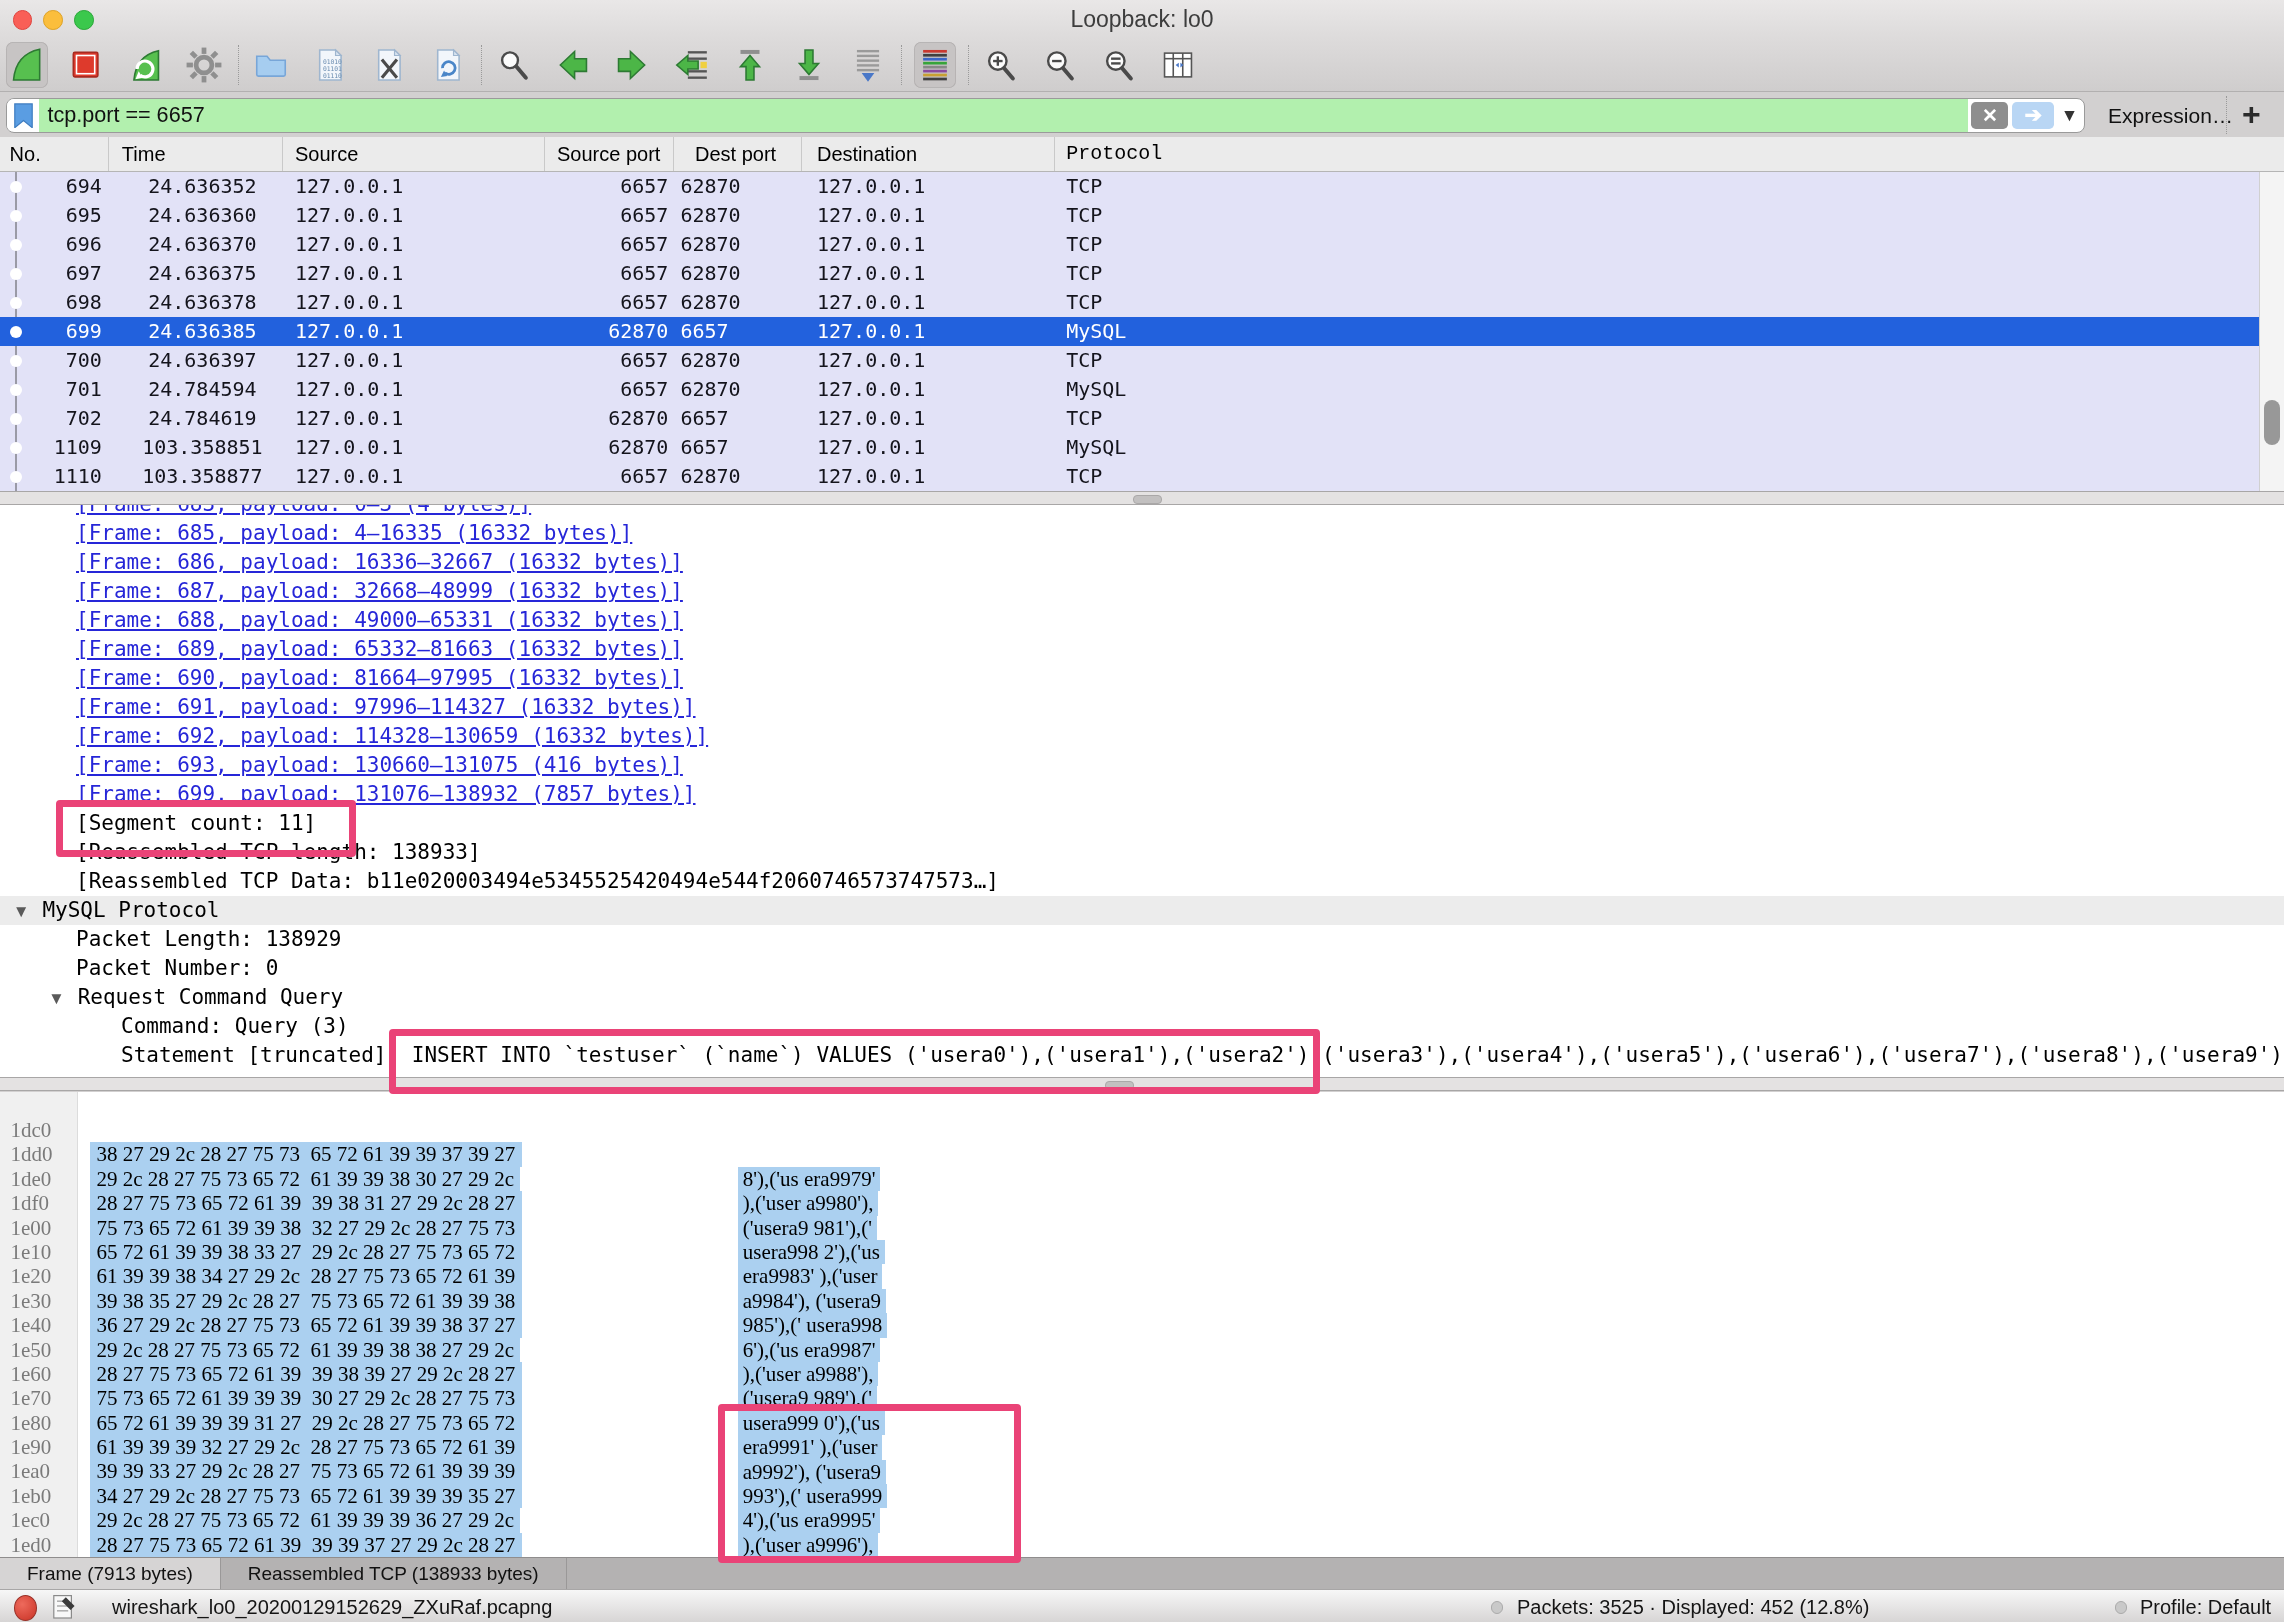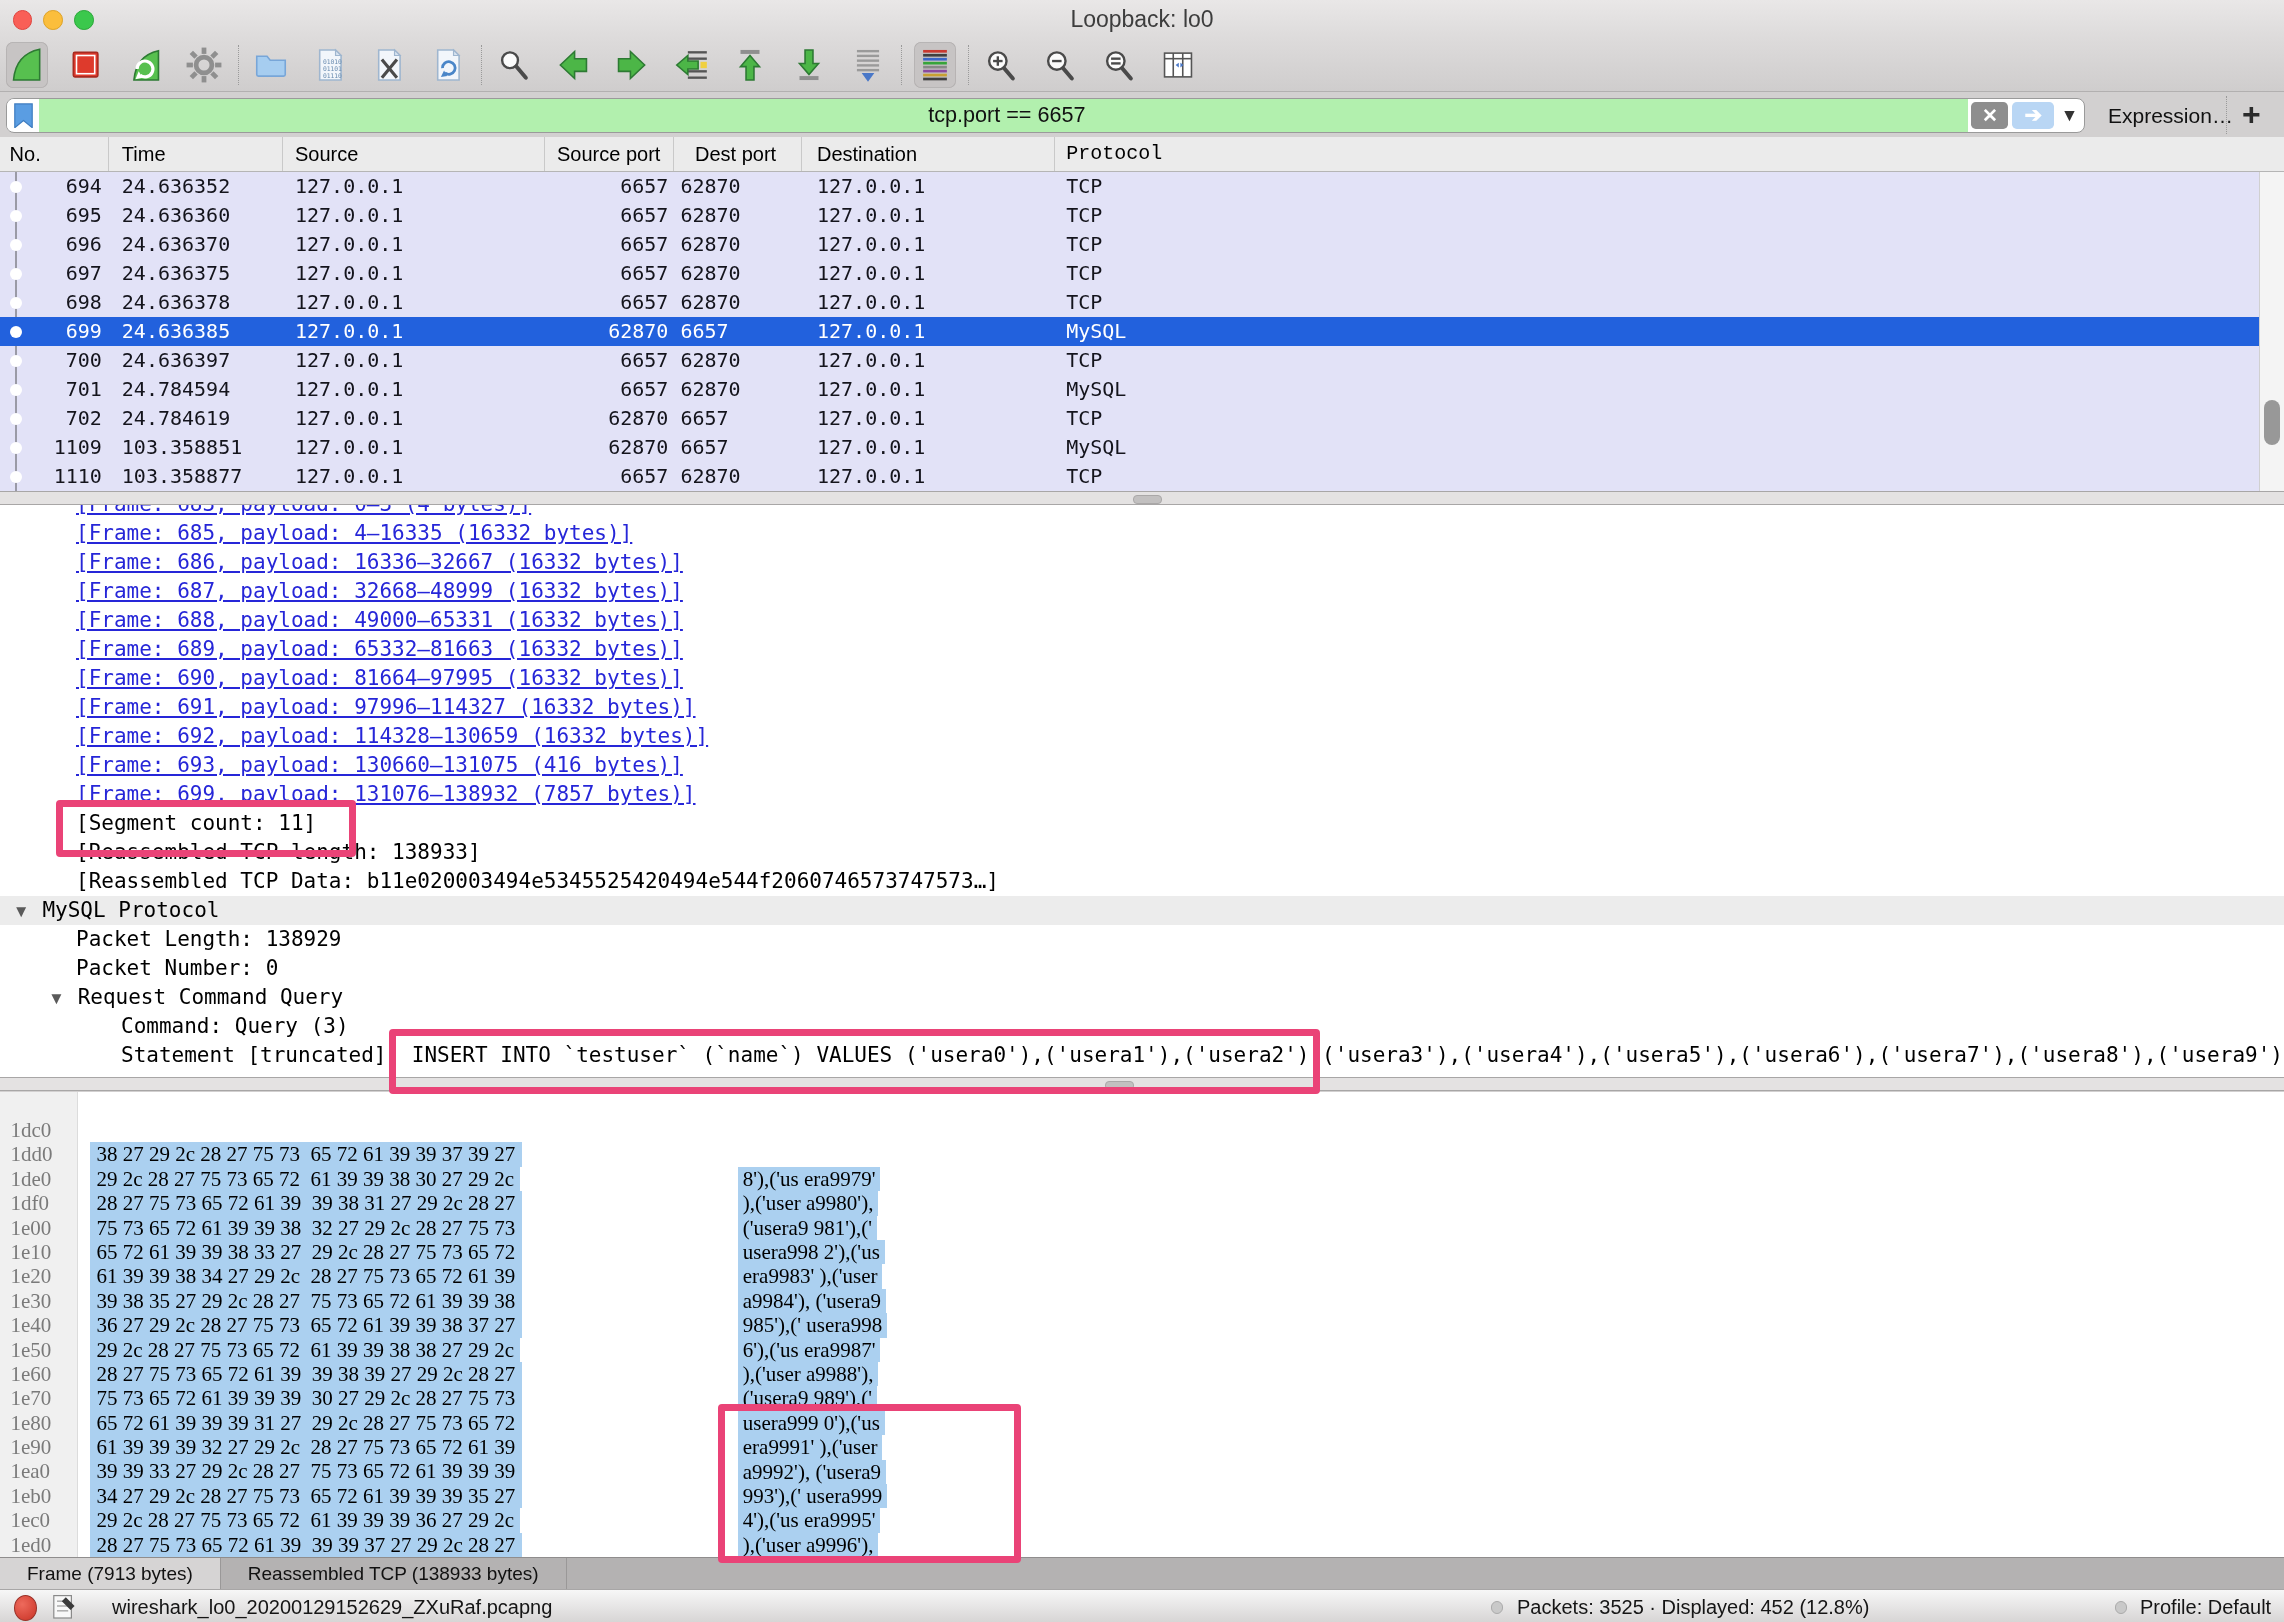--- a/index.html
+++ b/index.html
@@ -23,21 +23,21 @@
   .tbtn.pressed{background:#c7c4c4;border-radius:7.2px;box-shadow:inset 0 0 0 0.8px #b3b0b0;}
   .tbtn svg{width:38px;height:38px;}
   .tsep{width:0;height:40px;border-left:1.6px dotted #9a9a9a;margin:0 11.2px 0 -4.8px;flex:0 0 auto;}
   
   .filterbar{position:absolute;left:0;top:93px;width:2284px;height:45px;
     background:#d2d0d0;border-bottom:0.8px solid #a5a3a3;}
   .fwrap{position:absolute;left:6.4px;top:4.8px;width:2079px;height:35px;background:#ffffff;
     border:1.6px solid #9a9a9a;border-radius:8px;box-sizing:border-box;display:flex;align-items:center;overflow:hidden;}
   .fbook{width:32px;height:32px;display:flex;align-items:center;justify-content:center;background:#ffffff;}
   .finput{flex:1;height:32px;border:0;outline:0;background:#b2f0ae;font-size:21.6px;
-    padding-left:8px;color:#111;font-family:"Liberation Sans",sans-serif;text-align:center;}
+    padding-left:8px;color:#111;font-family:"Liberation Sans",sans-serif;}
   .fclear{width:37px;height:27px;border-radius:4.8px;background:#8e8e8e;color:#fff;font-size:19px;
     display:flex;align-items:center;justify-content:center;margin-left:3.2px;font-weight:bold;}
   .fapply{width:42px;height:27px;border-radius:4.8px;background:#b9d6f4;color:#fff;font-size:21px;
     display:flex;align-items:center;justify-content:center;margin-left:4px;font-weight:bold;}
   .fdrop{width:30px;text-align:center;color:#333;font-size:17.6px;}
   .fexpr{position:absolute;left:2108px;top:0;height:45px;line-height:45px;font-size:21px;color:#111;}
   .fsep2{position:absolute;left:2226px;top:3.2px;height:38px;border-left:1.6px dotted #9a9a9a;}
   .fplus{position:absolute;left:2242px;top:0;height:45px;line-height:43px;font-size:32px;color:#2b2b2b;font-weight:bold;}
   
   .phead{position:absolute;left:0;top:137px;width:2284px;height:34px;background:#ebebeb;
@@ -49,21 +49,21 @@
   .h-sport{width:129px;padding-left:12px;}
   .h-dport{width:128px;padding-left:21px;}
   .h-dst{width:253px;padding-left:15px;}
   .h-proto{flex:1;padding-left:11.2px;border-right:0 !important;font-family:Liberation Mono, monospace;}
   .plist{position:absolute;left:0;top:172px;width:2284px;height:319px;background:#e2e2f7;overflow:hidden;}
   .relline{position:absolute;left:15px;top:0;width:1.6px;height:319px;background:#9a9aa6;}
   .prow{position:relative;display:flex;height:29px;line-height:29px;font-size:20px;
     color:#14141c;white-space:nowrap;}
   .prow span{display:block;box-sizing:border-box;overflow:hidden;}
   .prow .c-no{width:109px;padding-right:7.2px;text-align:right;}
-  .prow .c-time{width:174px;padding-left:12.8px;}
+  .prow .c-time{width:174px;padding-left:12.8px;text-align:center;}
   .prow .c-src{width:262px;padding-left:12px;}
   .prow .c-sport{width:129px;padding-right:5.6px;text-align:right;}
   .prow .c-dport{width:128px;padding-left:6.4px;}
   .prow .c-dst{width:253px;padding-left:15px;}
   .prow .c-proto{flex:1;padding-left:11.2px;}
   .prow.selected{background:#2261dd;color:#ffffff;}
   .seldot{position:absolute;left:9.6px;top:8.8px;width:12px;height:12px;border-radius:50%;
     background:#ffffff;display:none;}
   .prow.selected .seldot{display:block;}
   .vscroll{position:absolute;right:0;top:172px;width:24px;height:319px;background:#f4f4f4;border-left:0.8px solid #d0d0d0;}

